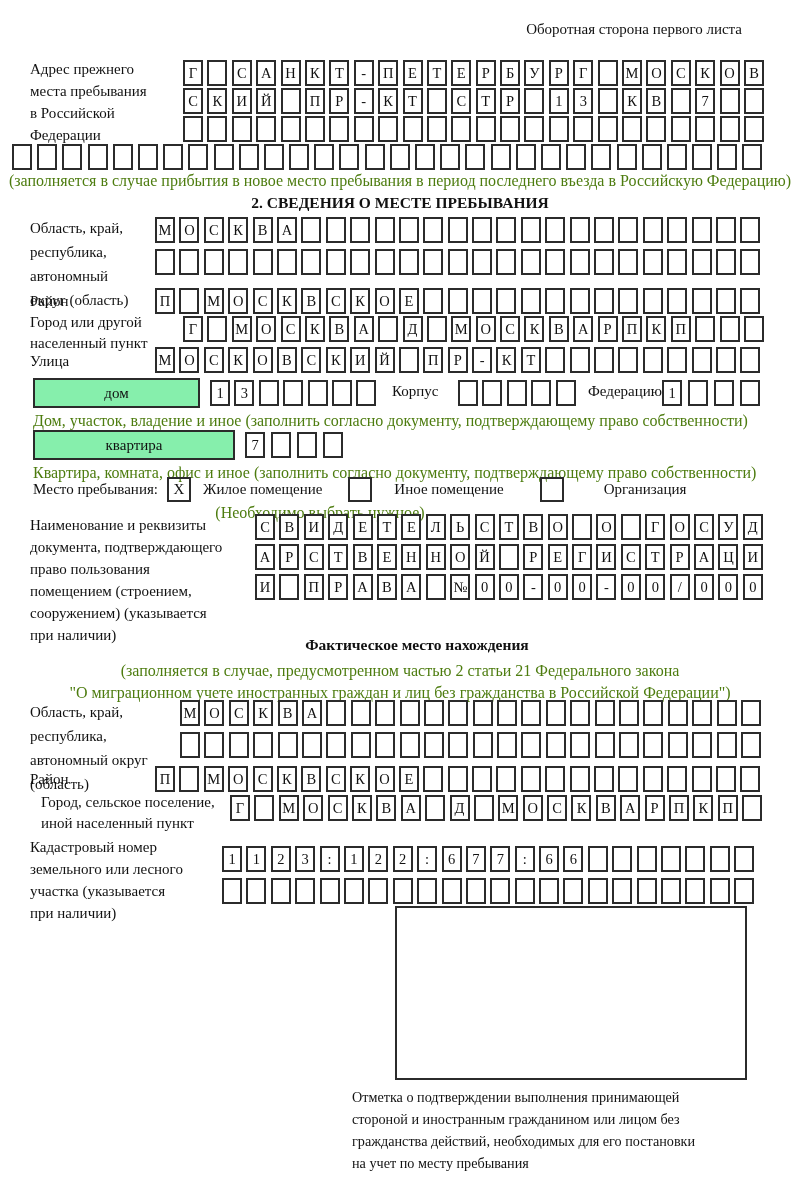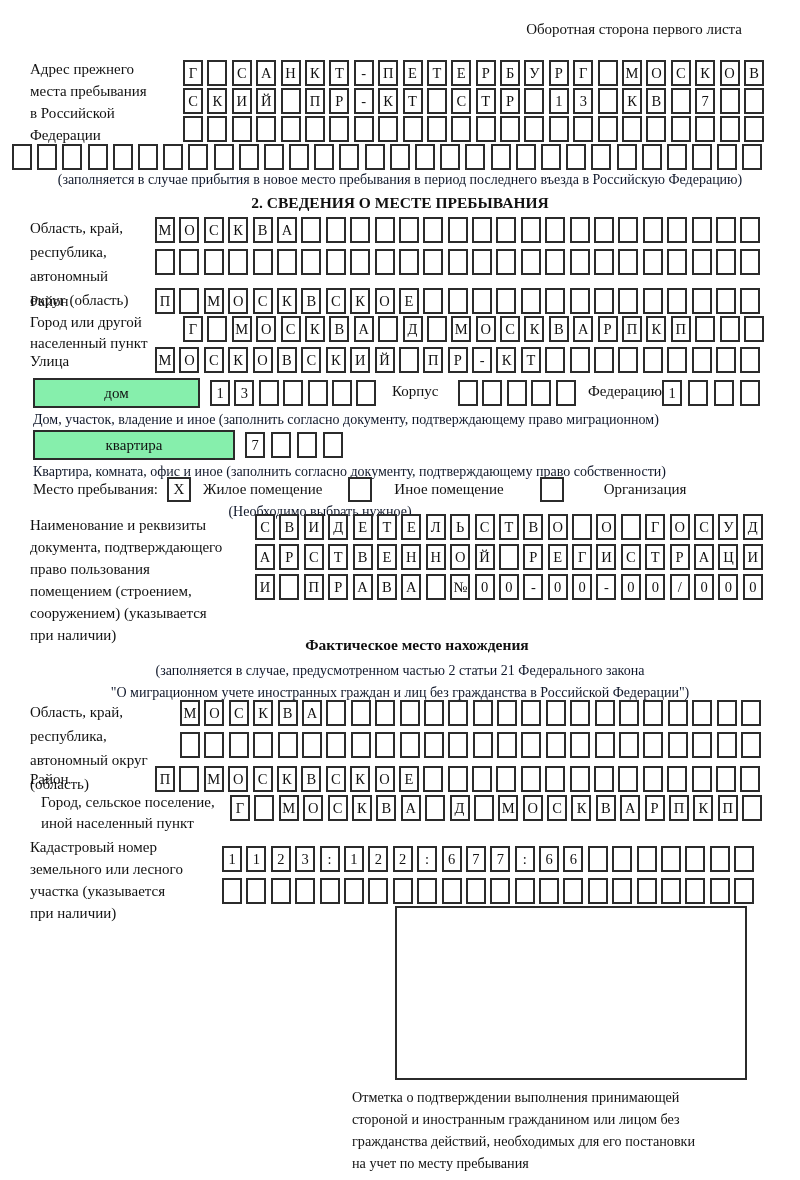--- a/index.html
+++ b/index.html
@@ -1,21 +1,21 @@
 <!DOCTYPE html>
 <html><head>
 <meta charset="utf-8">
 <style>
   html,body{margin:0;padding:0;background:#fff;}
   .page{position:relative;width:800px;height:1180px;background:#fff;color:#111;
         font-family:"Liberation Serif",serif;overflow:hidden;}
   .abs{position:absolute;}
   .lbl{font-size:15px;line-height:22px;color:#111;}
   .lbl div{white-space:nowrap;}
-  .note{font-size:14px;color:#0f172a;}
+  .note{font-size:16px;color:#4d7c0f;}
   .center{text-align:center;width:800px;left:0;}
   .heading{font-weight:bold;font-size:15.5px;}
   .cellrow{display:flex;column-gap:4.4px;}
   .cellrow.wide{column-gap:5.2px;}
   .cell{flex:0 0 auto;width:20px;height:26px;border:2px solid #2b2b2b;box-sizing:border-box;
         display:flex;align-items:center;justify-content:center;
         font-size:14.5px;background:#fff;}
   .widebox{border:2px solid #2b2b2b;box-sizing:border-box;height:30px;display:flex;
            align-items:center;justify-content:center;font-size:15px;background:#86efac;}
   .inline-lbl{font-size:15px;white-space:nowrap;}
@@ -320,21 +320,21 @@
       <span class="cell"></span>
       <span class="cell"></span>
     </div>
   <div class="abs inline-lbl" style="left:588px;top:383px;">Федерацию</div>
   <div class="abs cellrow" style="left:662px;top:380px;column-gap:6px;">
       <span class="cell">1</span>
       <span class="cell"></span>
       <span class="cell"></span>
       <span class="cell"></span>
     </div>
-  <div class="abs note" style="left:33px;top:412px;">Дом, участок, владение и иное (заполнить согласно документу, подтверждающему право миграционном)</div>
+  <div class="abs note" style="left:33px;top:412px;">Дом, участок, владение и иное (заполнить согласно документу, подтверждающему право собственности)</div>
 
   <div class="abs widebox" style="left:33px;top:430px;width:202px;">квартира</div>
   <div class="abs cellrow" style="left:245px;top:432px;column-gap:6px;">
       <span class="cell">7</span>
       <span class="cell"></span>
       <span class="cell"></span>
       <span class="cell"></span>
     </div>
   <div class="abs note" style="left:33px;top:464px;">Квартира, комната, офис и иное (заполнить согласно документу, подтверждающему право собственности)</div>
 

